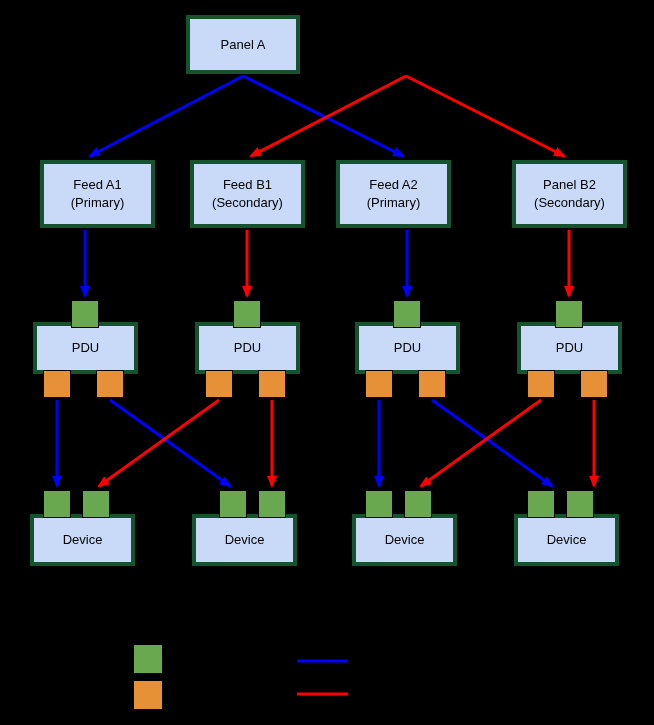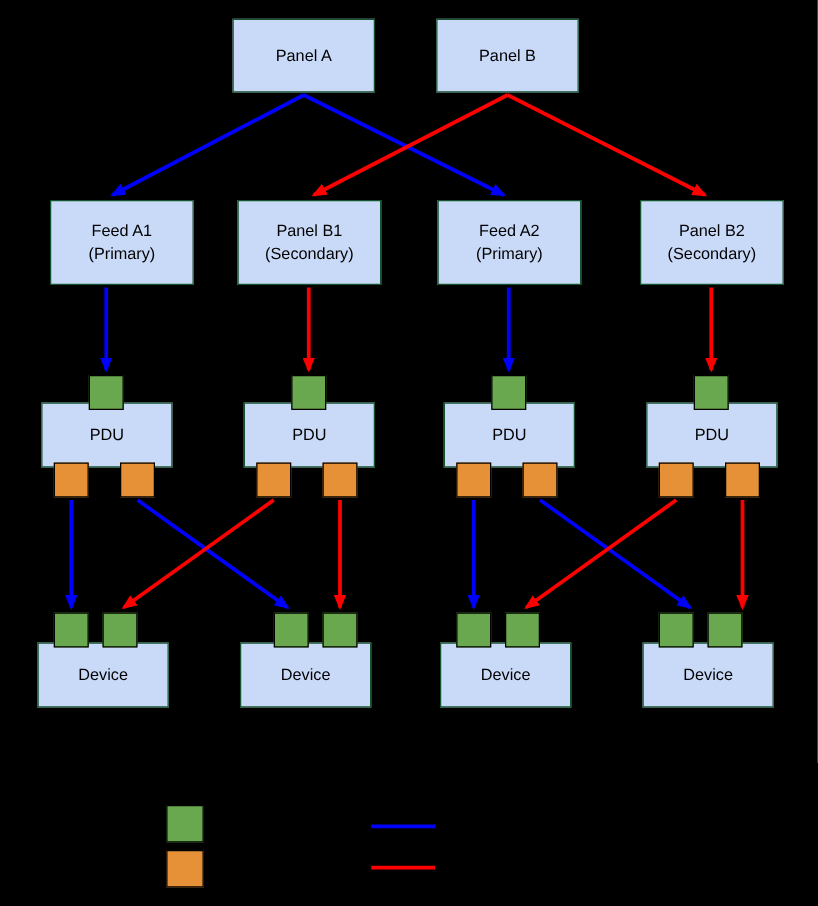--- a/index.html
+++ b/index.html
@@ -6,21 +6,21 @@
   .canvas {
     position:relative;
     width:654px; height:725px;
     background:#000000;
     overflow:hidden;
     font-family:"Liberation Sans", sans-serif;
   }
   .node {
     position:absolute;
     background:#c9daf8;
-    border:1px solid #14532d;
+    border:4px solid #14532d;
     box-sizing:border-box;
     display:flex;
     flex-direction:column;
     align-items:center;
     justify-content:center;
     font-size:13px;
     line-height:18px;
     color:#000000;
     text-align:center;
   }
@@ -48,33 +48,30 @@
   .swatch.orange { background:#e69138; }
 </style>
 </head>
 <body>
 
 <div class="canvas">
 
   <div class="node" style="left:186px;top:15px;width:114px;height:59px">
     <span>Panel A</span>
   </div>
-  <div class="node" style="left:349px;top:15px;width:114px;height:59px">
-    <span>Panel B</span>
-  </div>
 
   <div class="node" style="left:40px;top:160px;width:115px;height:68px">
     <span>Feed A1</span>
     <span>(Primary)</span>
   </div>
   <div class="node" style="left:190px;top:160px;width:115px;height:68px">
-    <span>Panel B1</span>
+    <span>Feed B1</span>
     <span>(Secondary)</span>
   </div>
-  <div class="node" style="left:350px;top:160px;width:115px;height:68px">
+  <div class="node" style="left:336px;top:160px;width:115px;height:68px">
     <span>Feed A2</span>
     <span>(Primary)</span>
   </div>
   <div class="node" style="left:512px;top:160px;width:115px;height:68px">
     <span>Panel B2</span>
     <span>(Secondary)</span>
   </div>
 
   <div class="node" style="left:33px;top:322px;width:105px;height:52px">
     <span>PDU</span>

